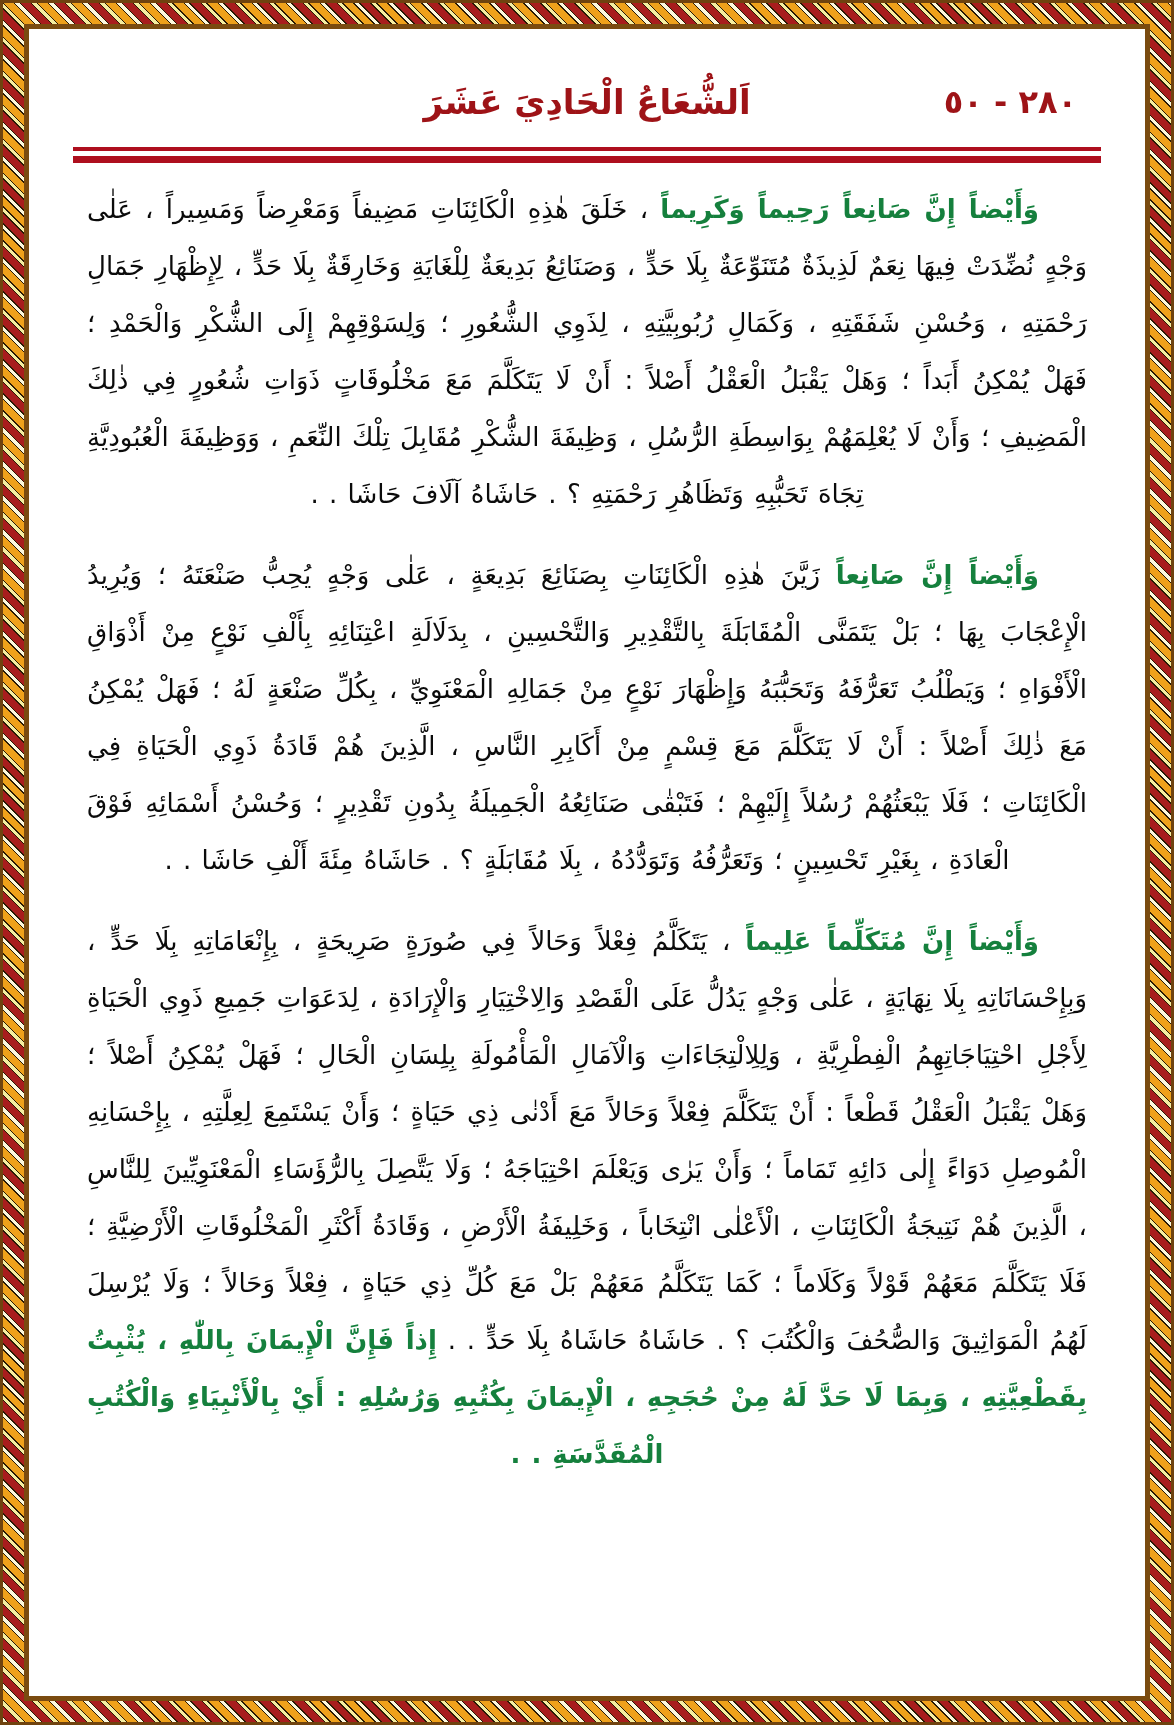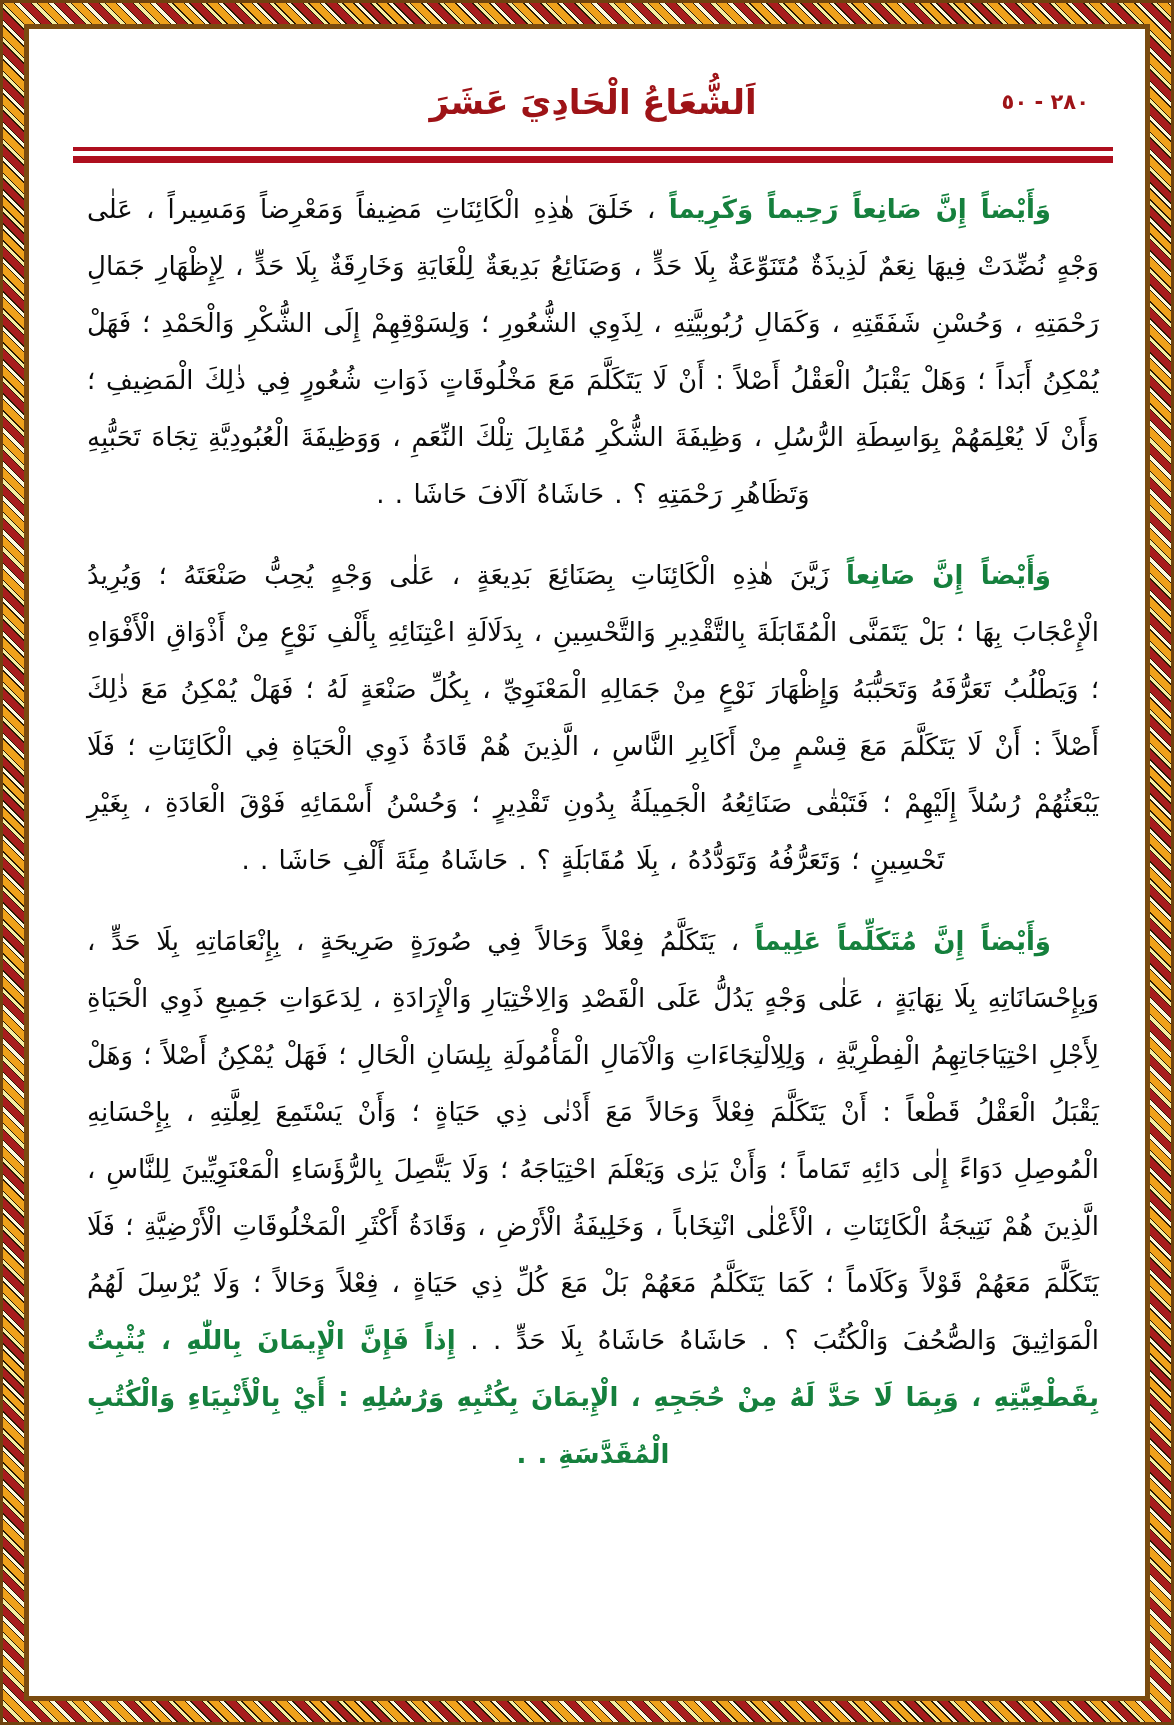--- a/index.html
+++ b/index.html
@@ -29,42 +29,42 @@
         #2a1a05 15px 16px,
         #efa11b 16px 23px,
         #2a1a05 23px 24px);
   }
   .inner {
     position: absolute;
     inset: 21px;
     border: 5px solid #7a4b10;
     background: #ffffff;
     box-sizing: border-box;
-    padding: 38px 18px 20px 30px;
+    padding: 38px 30px 20px 30px;
   }
   
   .header {
     position: relative;
     height: 78px;
   }
   .title {
     text-align: center;
     direction: rtl;
     color: #9e1317;
     font-size: 34px;
     font-weight: bold;
     line-height: 70px;
   }
   .page-number {
     position: absolute;
     top: 0;
     right: 38px;
     direction: rtl;
     color: #9e1317;
-    font-size: 21px;
+    font-size: 32px;
     font-weight: bold;
     line-height: 70px;
     letter-spacing: 2px;
   }
   
   .divider { margin: 2px 14px 0 14px; }
   .rule-thin  { height: 4px; background: #ae0f1e; margin-bottom: 5px; }
   .rule-thick { height: 7px; background: #ae0f1e; }
   
   .content {

